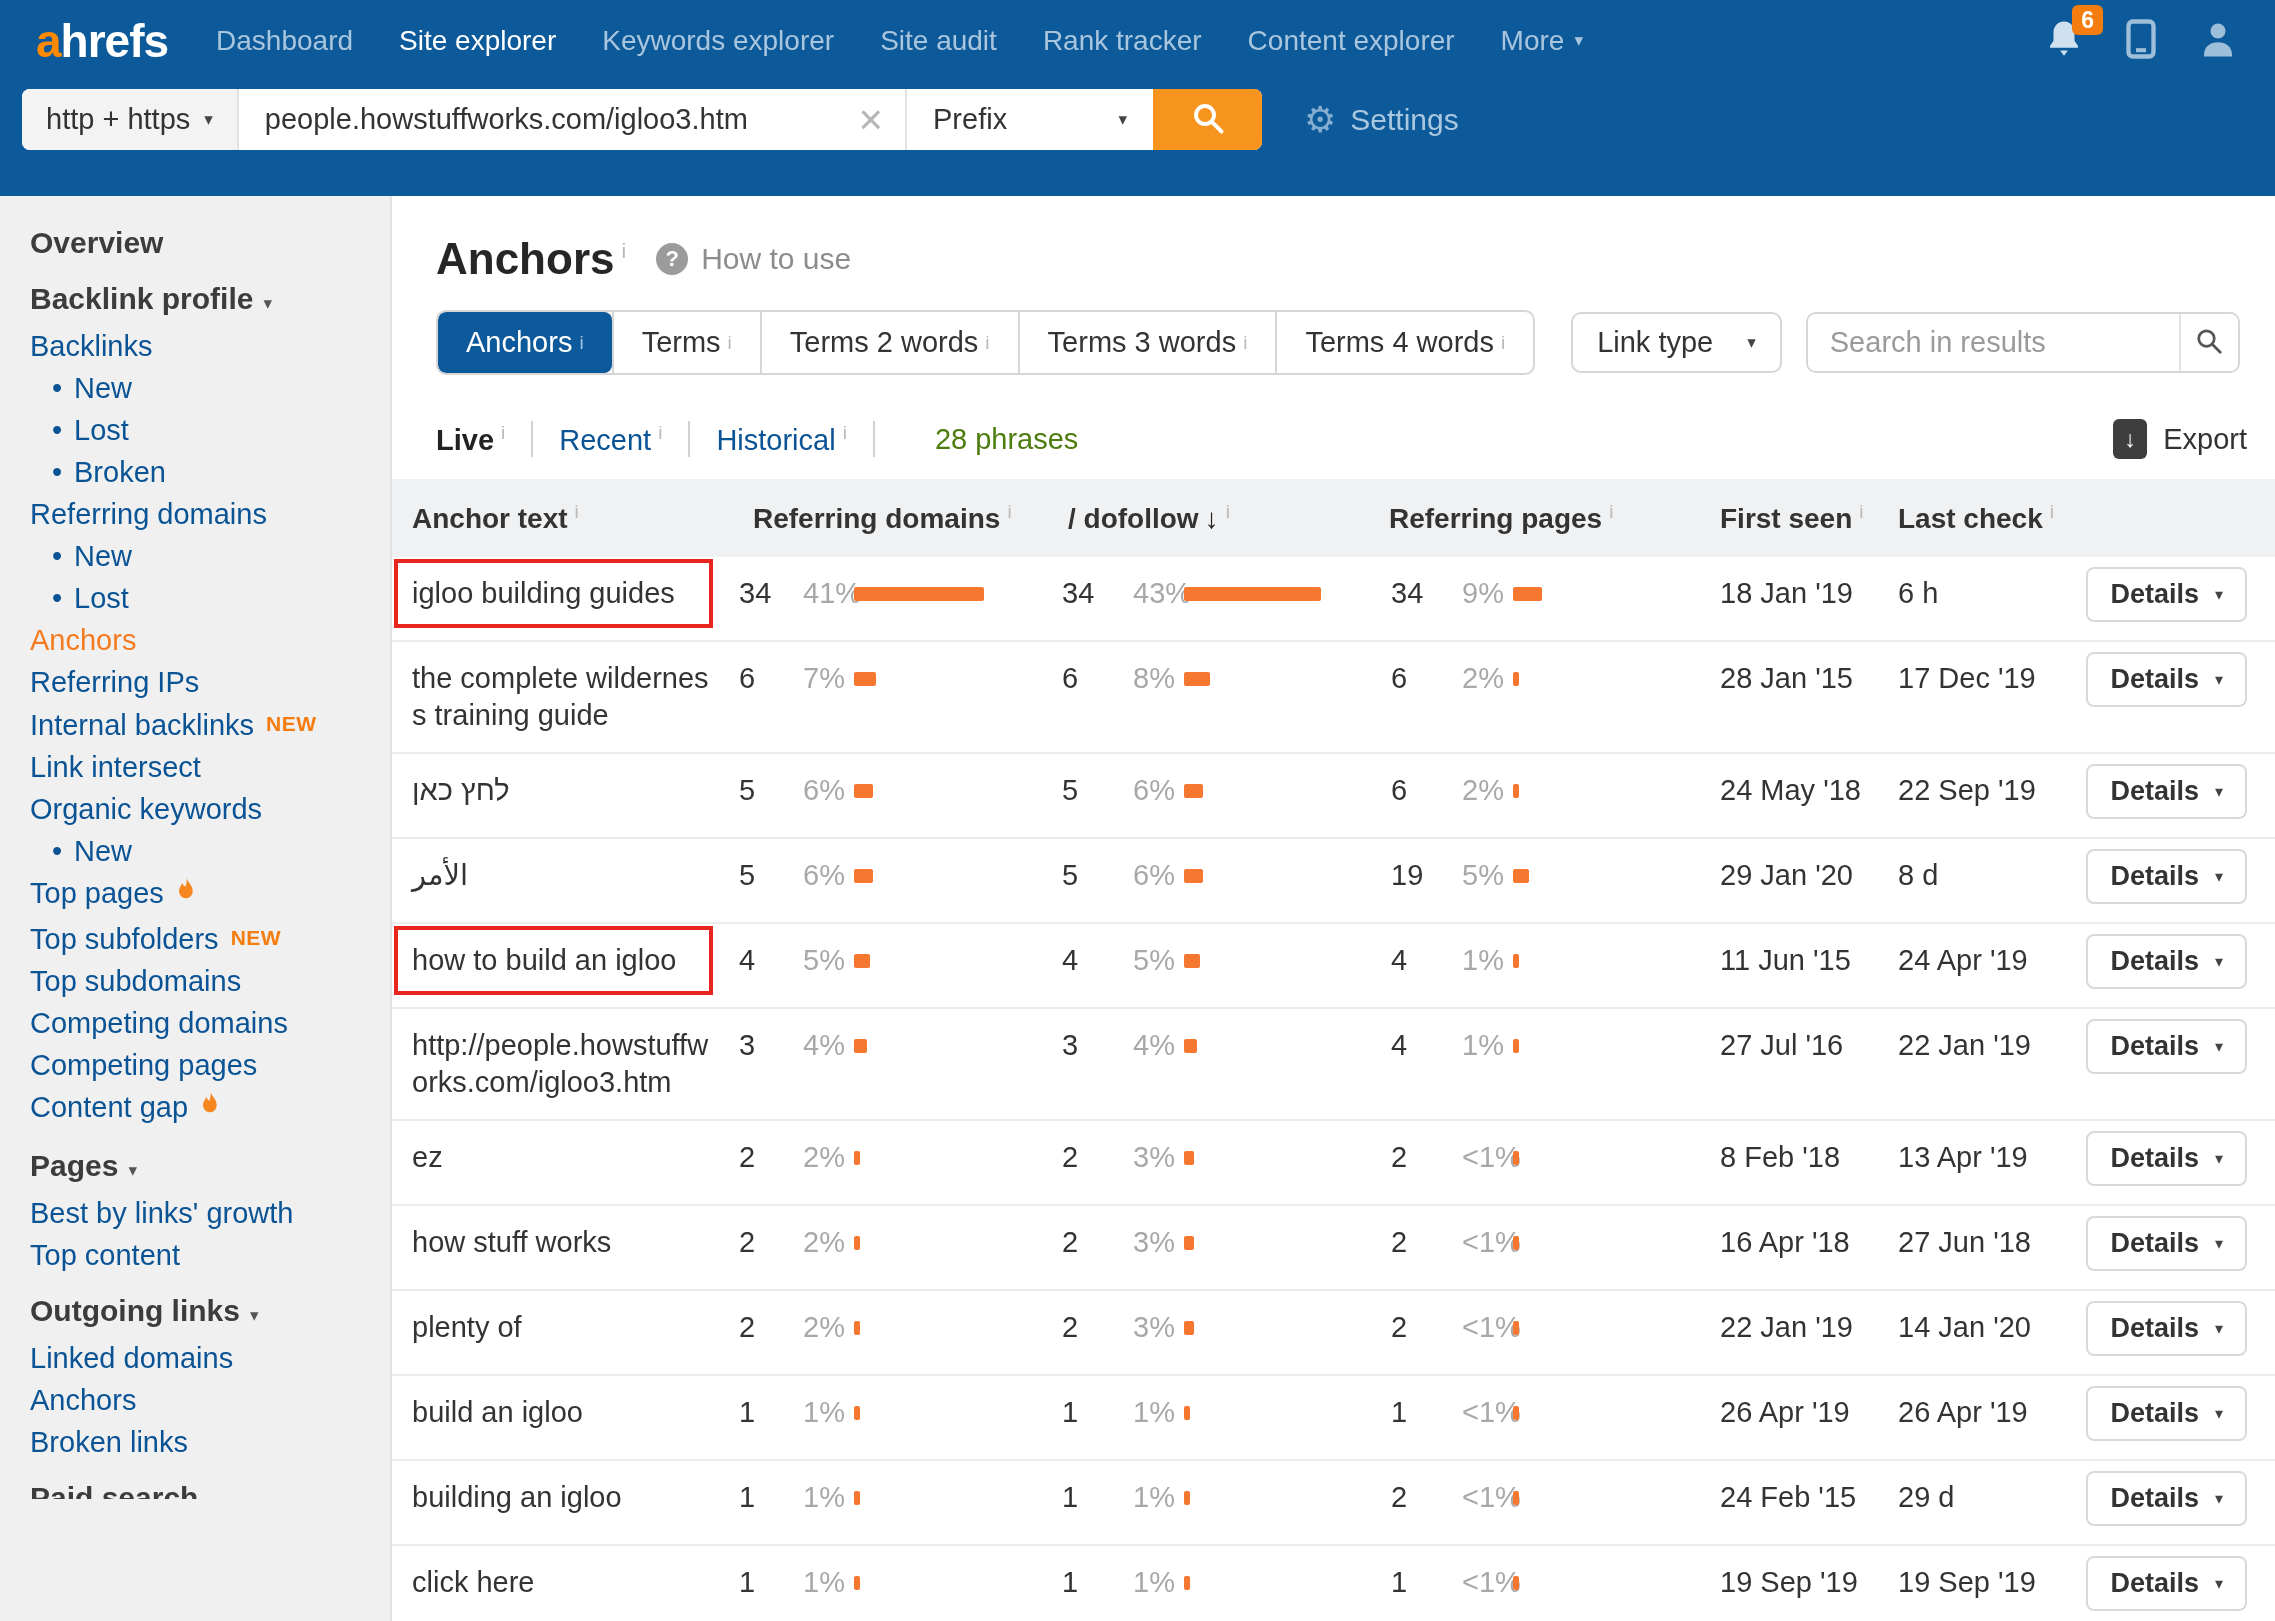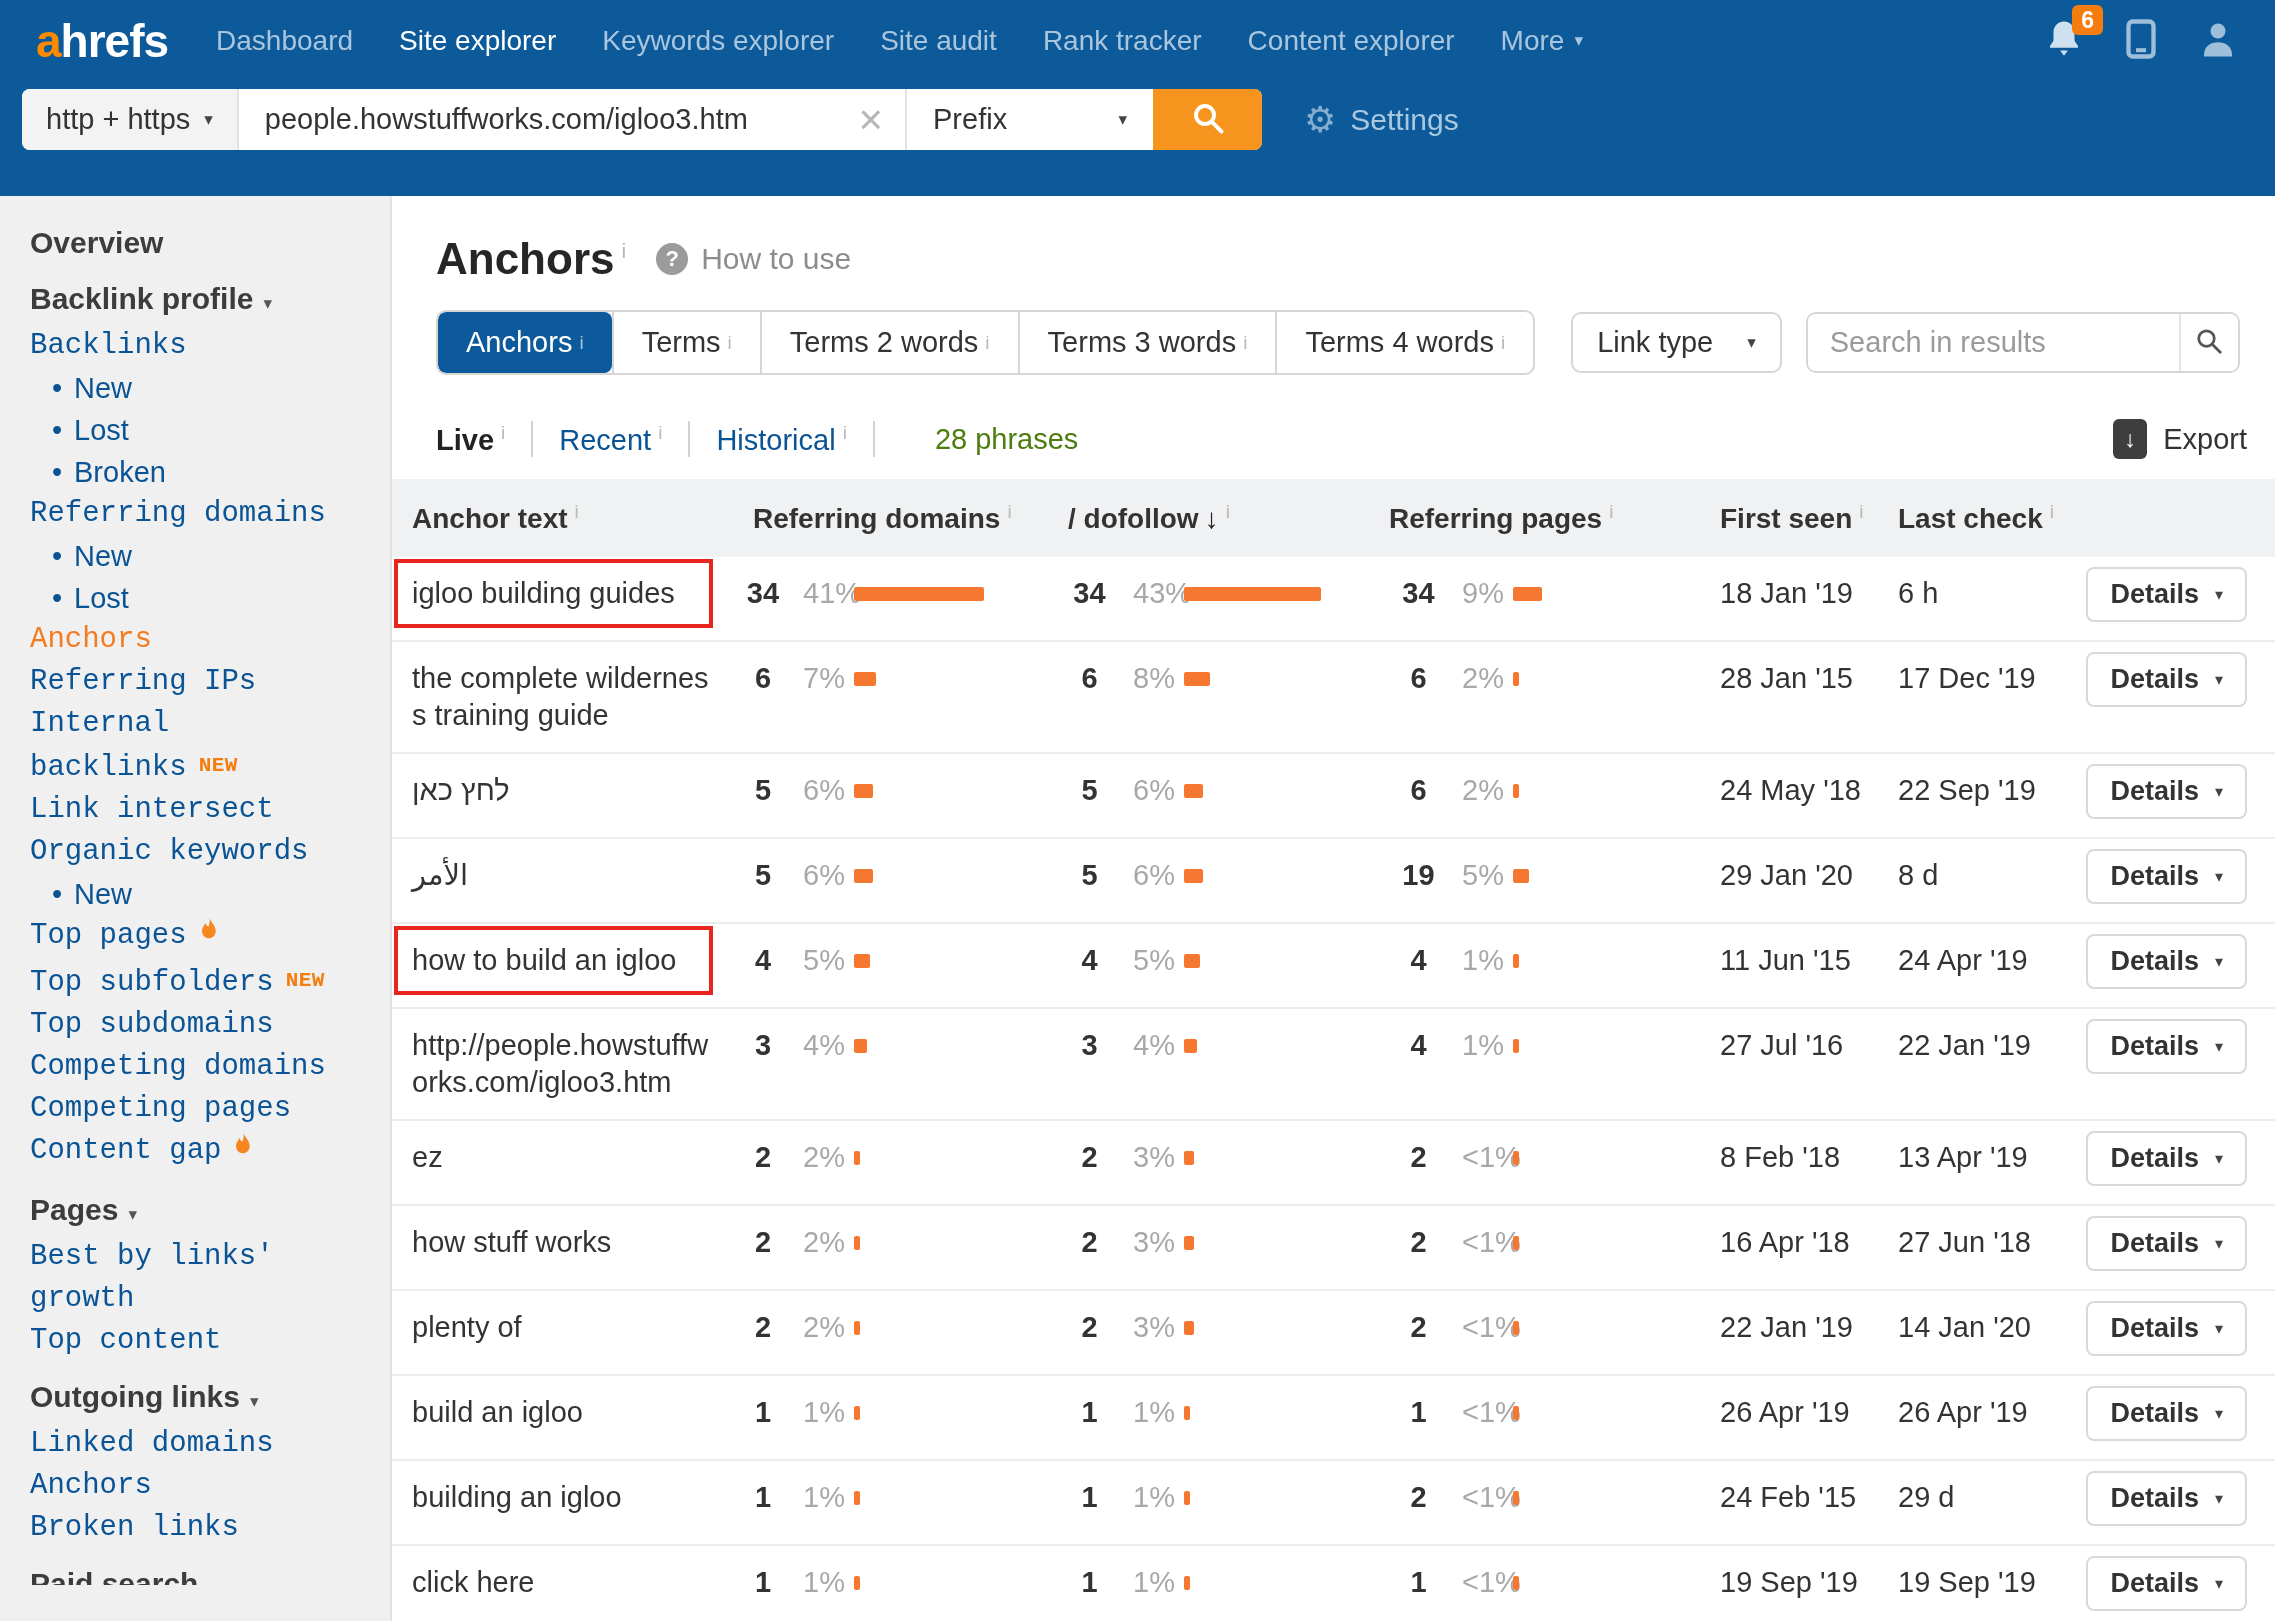--- a/index.html
+++ b/index.html
@@ -37,21 +37,21 @@
   .gear{font-size:36px;color:#85add0;line-height:1;}
   .caret{font-size:17px;color:#444;margin-left:14px;}
   
   .content{display:flex;height:1434px;}
   .sidebar{width:392px;min-width:392px;background:#f0f0f1;border-right:2px solid #e2e2e2;
     padding:26px 0 0 30px;overflow:hidden;}
   .sb-heading{font-size:30px;font-weight:bold;color:#3c3c3c;line-height:42px;margin-top:14px;cursor:pointer;}
   .sb-heading:first-child{margin-top:0;}
   .sb-heading .caret{color:#555;font-size:17px;margin-left:10px;}
   .sb-heading.partial{height:22px;overflow:hidden;}
-  .sb-link{font-size:29px;color:var(--link-blue);line-height:42px;cursor:pointer;font-family:Liberation Mono, monospace;}
+  .sb-link{font-size:29px;color:var(--link-blue);line-height:42px;cursor:pointer;}
   .sb-link.active{color:var(--active-orange);}
   .sb-sublink{font-size:29px;color:var(--link-blue);line-height:42px;padding-left:44px;position:relative;cursor:pointer;}
   .sb-sublink::before{content:"\2022";position:absolute;left:22px;color:var(--link-blue);}
   .badge-new{color:var(--badge-orange);font-size:21px;font-weight:bold;margin-left:12px;letter-spacing:0.5px;vertical-align:4px;}
   .flame{margin-left:10px;vertical-align:-3px;}
   .main{flex:1;background:#fff;overflow:hidden;}
   
   .title-row{padding:38px 28px 0 44px;display:flex;align-items:center;}
   .page-title{font-size:44px;font-weight:bold;color:#262626;}
   .sup-i{color:#b9b9b9;font-size:19px;vertical-align:super;margin-left:7px;font-weight:normal;}
@@ -93,21 +93,21 @@
   .th.hg3{padding-left:26px;}
   .col-fs{padding-left:40px;}
   .col-lc{padding-left:20px;}
   .sort{font-weight:bold;margin-left:6px;color:#222;}
   .trow{padding-top:18px;padding-bottom:18px;border-bottom:2px solid #ebecee;font-size:29px;color:#333;}
   .anchor-cell{line-height:37px;word-break:break-all;padding-right:18px;position:relative;}
   .anchor-text{display:block;}
   .anchor-text.hl{border:4px solid var(--highlight-red);margin:-16px -20px -12px -18px;
     padding:12px 14px;width:319px;position:relative;z-index:2;background:transparent;}
   .metric{display:flex;align-items:flex-start;}
-  .m-num{text-align:center;line-height:37px;color:#333;font-weight:bold;}
+  .m-num{text-align:left;line-height:37px;color:#333;}
   .g1 .m-num{width:48px;}
   .g2{padding-left:36px;}
   .g2 .m-num{width:55px;}
   .g3{padding-left:28px;}
   .g3 .m-num{width:55px;}
   .m-pct{width:67px;padding-left:16px;color:#a8a8a8;line-height:37px;white-space:nowrap;}
   .m-barwrap{flex:1;padding-top:12px;}
   .m-bar{height:14px;background:var(--bar-orange);border-radius:2px;}
   .fs-cell,.lc-cell{line-height:37px;white-space:nowrap;}
   .det-cell{display:flex;justify-content:flex-end;margin-top:-8px;}

